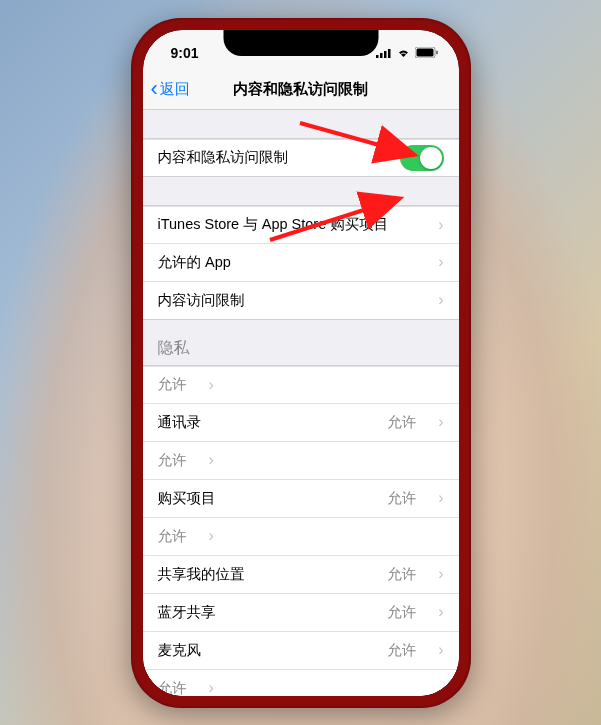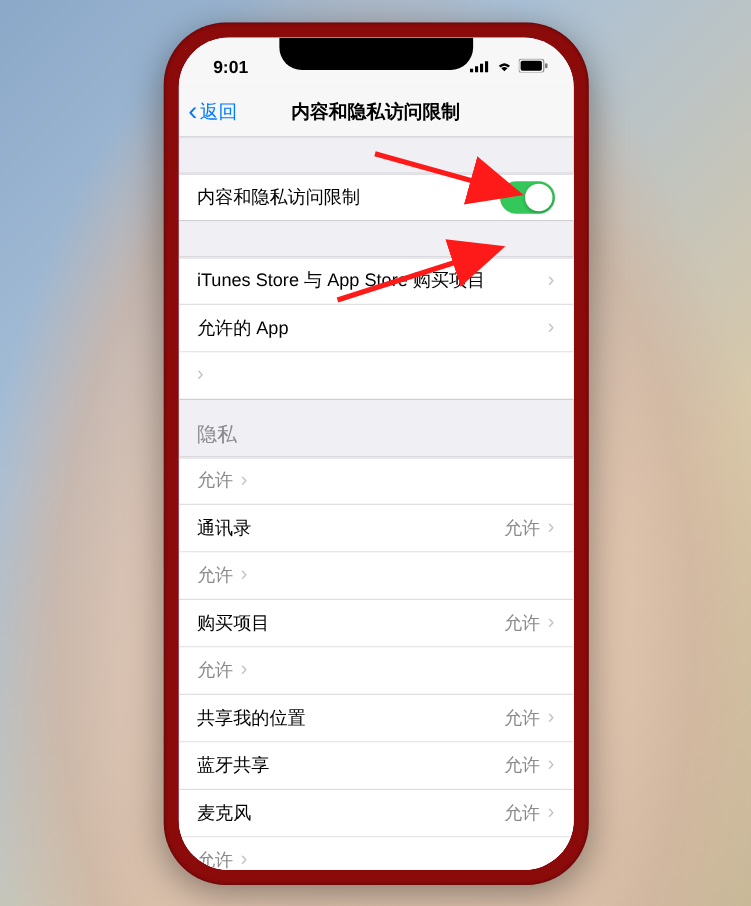--- a/index.html
+++ b/index.html
@@ -31,21 +31,21 @@
       background: #8b0a0a;
       border-radius: 50px;
       padding: 12px;
       box-shadow: 0 8px 30px rgba(0,0,0,0.4), inset 0 0 3px rgba(0,0,0,0.5);
       position: relative;
       z-index: 2;
     }
     .phone-inner {
       width: 100%;
       height: 100%;
-      background: #c4b5fd;
+      background: #000000;
       border-radius: 40px;
       overflow: hidden;
       position: relative;
     }
     .screen {
       width: 100%;
       height: 100%;
       background: #efeff4;
       border-radius: 40px;
       overflow: hidden;
@@ -138,21 +138,21 @@
       border-top: 0.5px solid #e0e0e4;
     }
     .row-label {
       flex: 1;
       font-size: 14.5px;
       color: #000;
     }
     .row-value {
       font-size: 14.5px;
       color: #8a8a8e;
-      margin-right: 6px;
+      margin-right: 22px;
     }
     .chevron-right {
       color: #c5c5c8;
       font-size: 16px;
       font-weight: 300;
     }
     .toggle {
       width: 44px;
       height: 26px;
       background: #34c759;
@@ -248,20 +248,21 @@
         <div class="group group-start">
           <div class="row">
             <div class="row-label">iTunes Store 与 App Store 购买项目</div>
             <span class="chevron-right">›</span>
           </div>
           <div class="row">
             <div class="row-label">允许的 App</div>
             <span class="chevron-right">›</span>
           </div>
           <div class="row">
+            <div class="row-label">内容访问限制</div>
             <span class="chevron-right">›</span>
           </div>
         </div>
 
         <div class="section-header">隐私</div>
 
         <div class="group group-start">
           <div class="row">
             <div class="row-value">允许</div>
             <span class="chevron-right">›</span>

